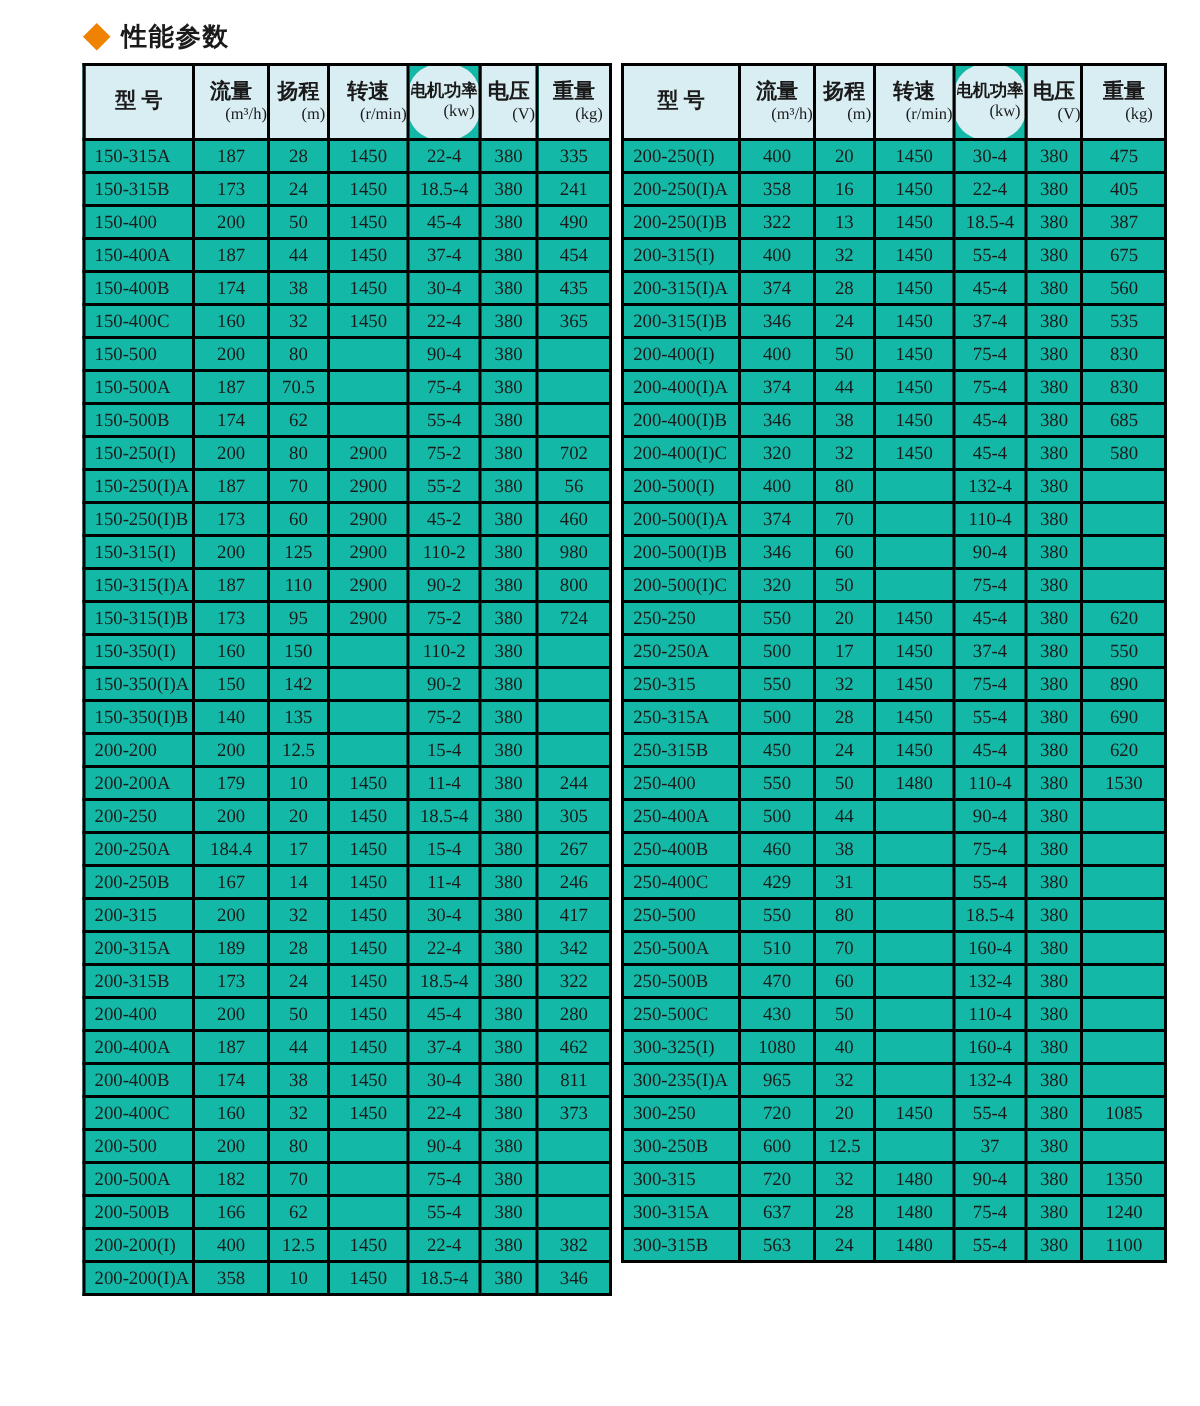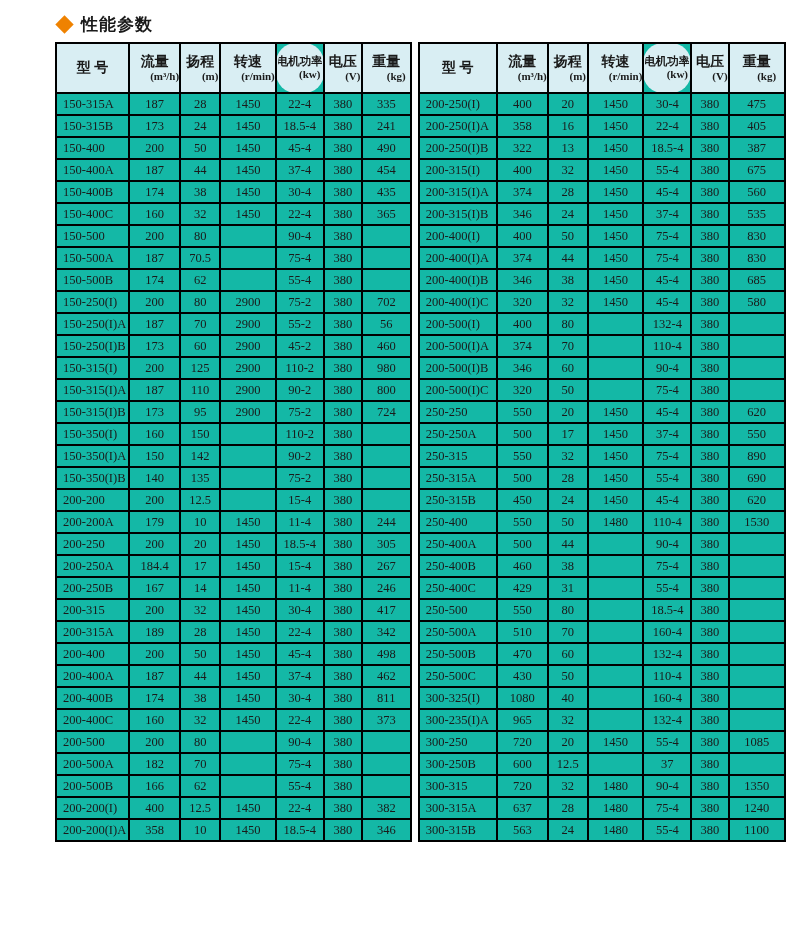--- a/index.html
+++ b/index.html
@@ -33,21 +33,21 @@
     text-align:center;vertical-align:middle;
     overflow:hidden;white-space:nowrap;
   }
   thead th{
     background:#d9eef3;
     font-weight:bold;
     height:46px;padding:1px 0;
     font-size:14px;line-height:1.15;
   }
   thead th .h-unit{
-    display:block;font-weight:bold;font-size:11px;margin-left:20px;
+    display:block;font-weight:normal;font-size:11px;margin-left:20px;
   }
   thead th.small-h{font-size:11.5px;border-radius:20px;}
   thead th.small-h .h-unit{font-size:11px;}
   tbody td{
     height:20px;padding:0 2px;
     font-size:12.5px;
   }
   tbody td.model-cell{
     text-align:left;padding-left:6px;
   }
@@ -312,27 +312,36 @@
         <tr>
           <td class="model-cell">200-315A</td>
           <td>189</td>
           <td>28</td>
           <td>1450</td>
           <td>22-4</td>
           <td>380</td>
           <td>342</td>
         </tr>
         <tr>
+          <td class="model-cell">200-315B</td>
+          <td>173</td>
+          <td>24</td>
+          <td>1450</td>
+          <td>18.5-4</td>
+          <td>380</td>
+          <td>322</td>
+        </tr>
+        <tr>
           <td class="model-cell">200-400</td>
           <td>200</td>
           <td>50</td>
           <td>1450</td>
           <td>45-4</td>
           <td>380</td>
-          <td>498</td>
+          <td>280</td>
         </tr>
         <tr>
           <td class="model-cell">200-400A</td>
           <td>187</td>
           <td>44</td>
           <td>1450</td>
           <td>37-4</td>
           <td>380</td>
           <td>462</td>
         </tr>

